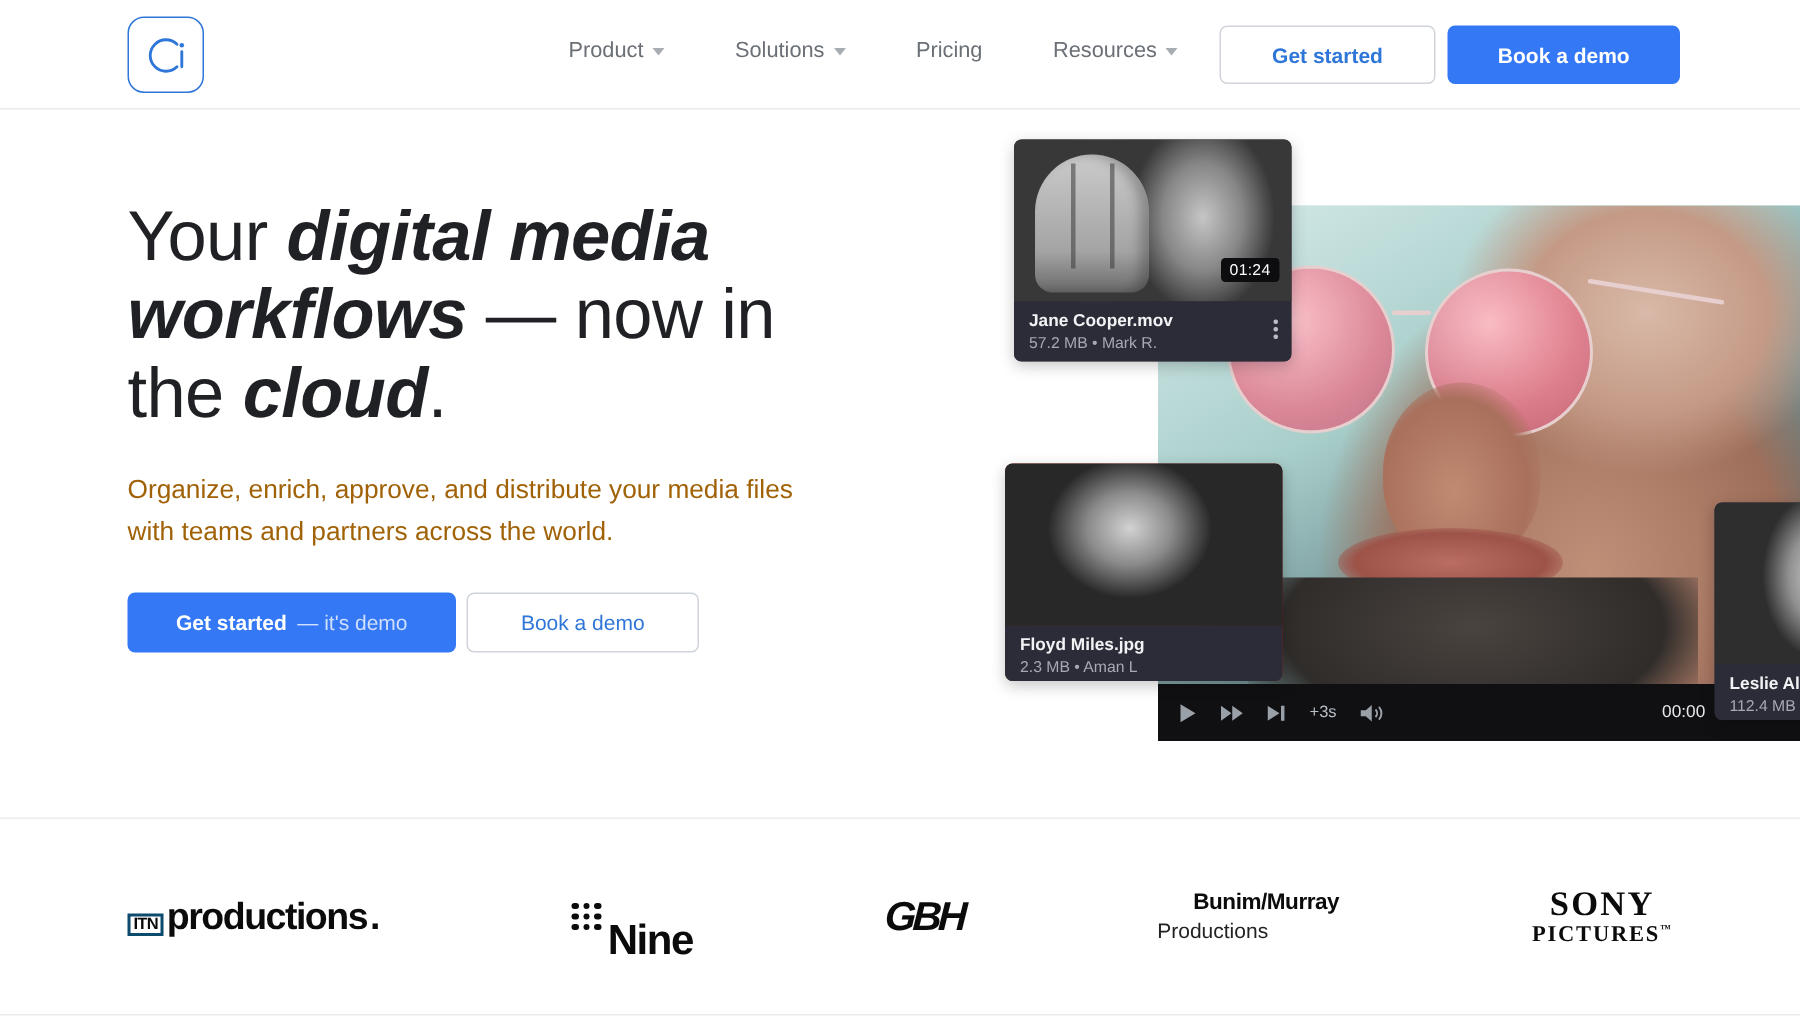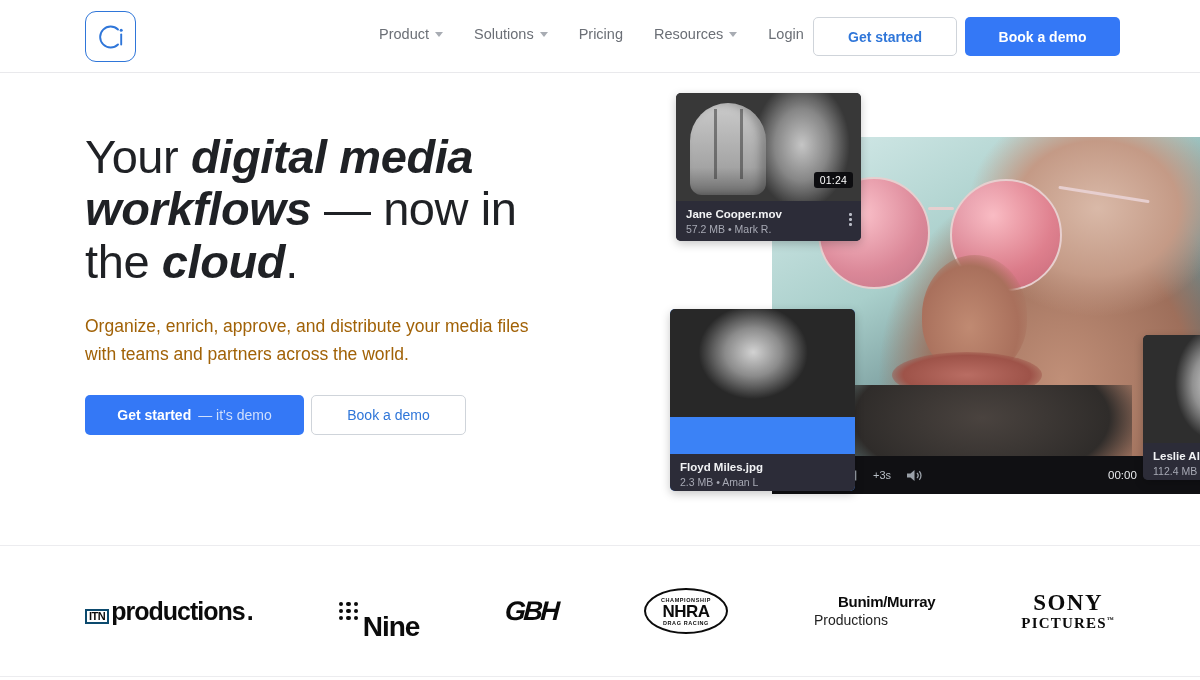--- a/index.html
+++ b/index.html
@@ -24,21 +24,21 @@
     background: #fff;
   }
   .logo-box {
     position: absolute; left: 85px; top: 11px;
     width: 51px; height: 51px;
     border: 1.6px solid #2f76d9; border-radius: 11px;
     display: flex; align-items: center; justify-content: center;
   }
   .logo-box svg { display:block; }
 
-  .nav { position: absolute; left: 379px; top: 26px; display: flex; align-items: center; gap: 0; }
+  .nav { position: absolute; left: 379px; top: 26px; display: flex; align-items: center; gap: 16px; }
   .nav-item {
     display: flex; align-items: center; gap: 6px;
     font-size: 14.5px; color: #6b6f76; white-space: nowrap;
     margin-right: 31px; cursor: pointer;
   }
   .nav-item .caret {
     width: 0; height: 0;
     border-left: 4.5px solid transparent; border-right: 4.5px solid transparent;
     border-top: 5px solid #a8acb3; display: inline-block;
   }
@@ -187,22 +187,22 @@
   .card-sub {
     position:absolute; left:10px; top:22px; color:#a7a9b4; font-size:10.5px; white-space:nowrap;
   }
   .kebab {
     position:absolute; right:9px; top:12px; display:flex; flex-direction:column; gap:2.5px; cursor:pointer;
   }
   .kebab i { width:2.6px; height:2.6px; border-radius:50%; background:#b9bcc6; display:block; }
 
   
   .card-floyd {
-    position:absolute; left:50px; top:229px; width:185px; height:182px;
-    border-radius:5px; overflow:hidden; background:#3b82f6;
+    position:absolute; left:50px; top:229px; width:185px; height:145px;
+    border-radius:5px; overflow:hidden; background:#7f1d1d;
     box-shadow: 0 3px 10px rgba(0,0,0,.22);
     padding-left: 44px;
   }
   .thumb-floyd {
     position:absolute; left:0; top:0; width:185px; height:108px;
     background:
       radial-gradient(ellipse 70px 60px at 45% 40%, #d6d1cb 0%, #8f8a85 40%, #2a2825 78%),
       radial-gradient(ellipse 50px 40px at 62% 72%, #b9b4ae 0%, #4e4b48 60%, transparent 85%),
       linear-gradient(120deg,#0e0d10 0%,#34312f 45%,#131216 100%);
     filter: grayscale(1);
@@ -435,27 +435,20 @@
             <i></i>
         </span>
         <span class="nine-word">Nine</span>
       </div>
     </div>
 
     <div class="logo">
       <span class="gbh">GBH</span>
     </div>
 
-    <div class="logo">
-      <div class="nhra">
-        <span class="nhra-top">CHAMPIONSHIP</span>
-        <span class="nhra-main">NHRA</span>
-        <span class="nhra-bot">DRAG RACING</span>
-      </div>
-    </div>
 
     <div class="logo">
       <div class="bunim">
         <div class="bunim-1">Bunim/Murray</div>
         <div class="bunim-2">Productions</div>
       </div>
     </div>
 
     <div class="logo">
       <div class="sony">

